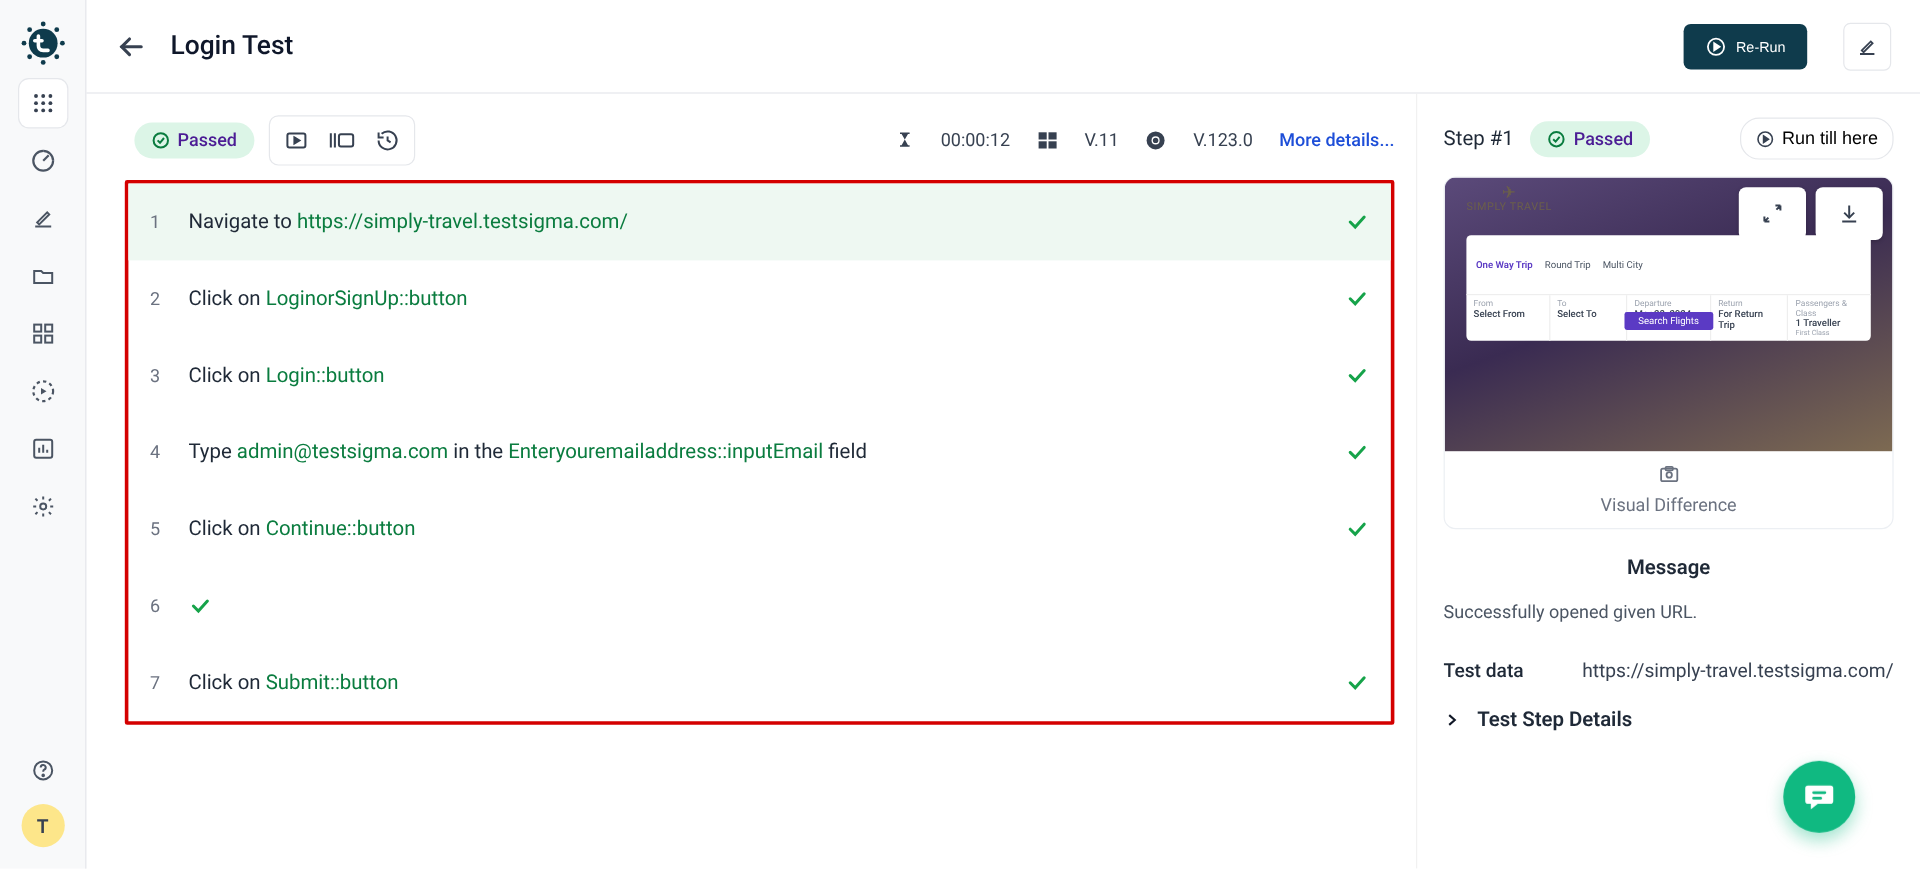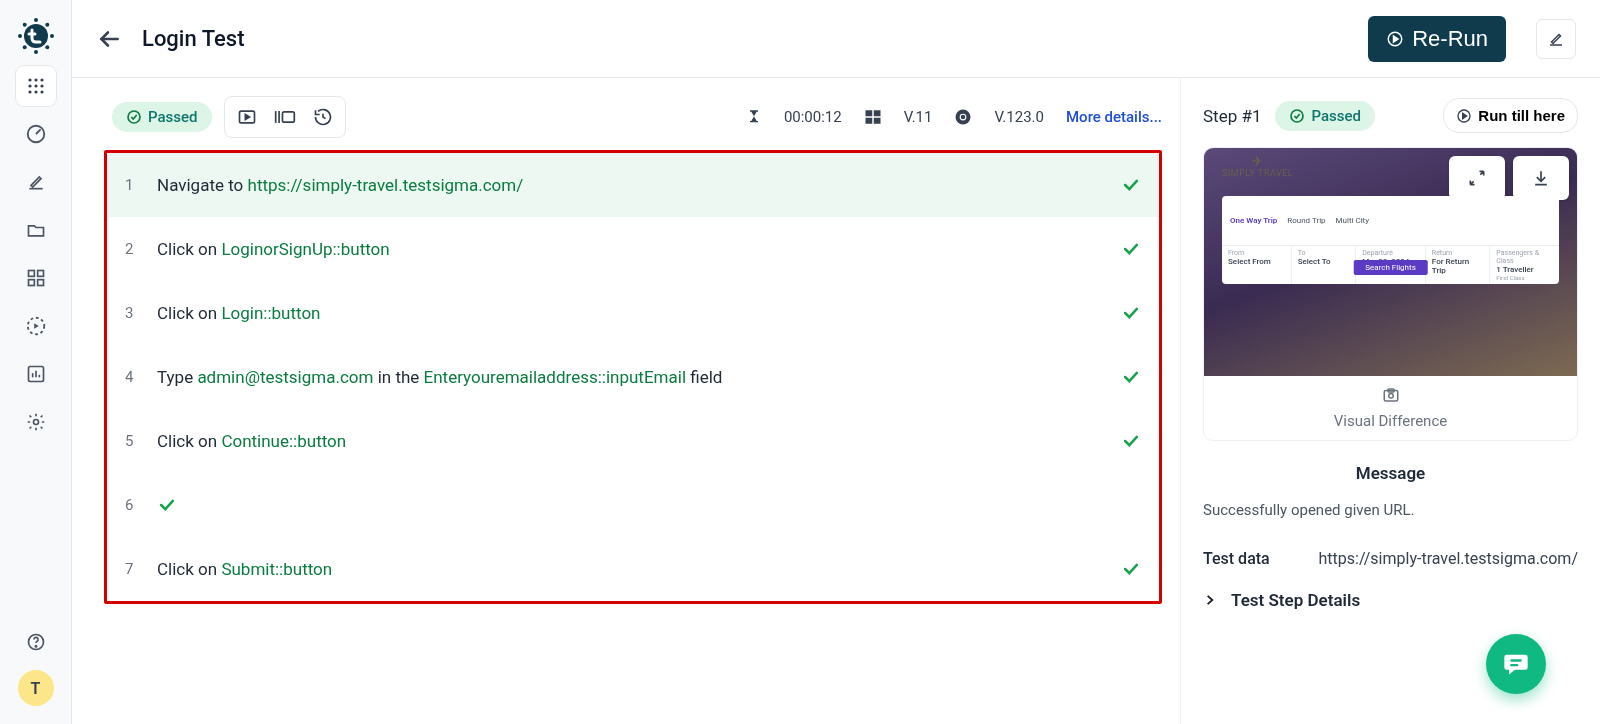--- a/index.html
+++ b/index.html
@@ -14,51 +14,51 @@
   .side-btn.active { background: #fff; box-shadow: 0 0 0 1px #e5e7eb; }
   .side-spacer { flex: 1; }
   .avatar { width: 36px; height: 36px; border-radius: 50%; background: #fde68a; display:flex; align-items:center; justify-content:center; font-weight: 600; color: #374151; margin-bottom: 18px; }
 
   
   .main { flex: 1; display: flex; flex-direction: column; }
   .header { height: 78px; border-bottom: 1px solid #e5e7eb; display:flex; align-items:center; padding: 0 24px; gap: 20px; }
   .back-icon { cursor:pointer; }
   .page-title { font-size: 22px; font-weight: 500; color: #0f172a; }
   .header-spacer { flex: 1; }
-  .rerun-btn { background: #0f3b4c; color: #fff; border: none; border-radius: 6px; padding: 10px 18px; font-size: 22px; font-weight: 500; display:flex; align-items:center; gap:8px; cursor:pointer; }
+  .rerun-btn { background: #0f3b4c; color: #fff; border: none; border-radius: 6px; padding: 10px 18px; font-size: 12px; font-weight: 500; display:flex; align-items:center; gap:8px; cursor:pointer; }
   .edit-btn { width: 40px; height: 40px; border: 1px solid #e5e7eb; border-radius: 6px; display:flex; align-items:center; justify-content:center; cursor:pointer; margin-left: 10px; }
 
   
   .body { flex: 1; display: flex; overflow: hidden; }
   .left-panel { flex: 1; padding: 18px 18px 18px 32px; overflow:auto; }
   .right-panel { width: 420px; border-left: 1px solid #f1f1f1; padding: 20px 22px; }
 
   
   .toolbar { display:flex; align-items:center; gap: 12px; margin-bottom: 12px; padding-left: 8px;}
-  .badge-passed { background: #dcf5e7; color: #0f766e; border-radius: 999px; padding: 6px 14px; font-size: 15px; display:flex; align-items:center; gap:6px; font-weight:500;}
+  .badge-passed { background: #dcf5e7; color: #4c1d95; border-radius: 999px; padding: 6px 14px; font-size: 15px; display:flex; align-items:center; gap:6px; font-weight:500;}
   .icon-group { border: 1px solid #e5e7eb; border-radius: 8px; display:flex; align-items:center; padding: 4px; gap: 2px; }
   .icon-group .ibtn { width: 36px; height: 32px; display:flex; align-items:center; justify-content:center; cursor:pointer; }
   .toolbar-spacer { flex:1; }
   .meta { display:flex; align-items:center; gap: 22px; color:#374151; font-size:15px; }
   .meta .more { color:#1d4ed8; font-weight:500; cursor:pointer; }
 
   
   .steps-box { border: 3px solid #d40000; border-radius: 2px; }
   .step-row { display:flex; align-items:center; min-height: 64px; padding: 12px 18px; gap: 16px; font-size: 17px; }
   .step-row.first { background: #eef8f2; }
   .step-num { width: 16px; color:#6b7280; font-size: 15px; }
   .step-text { flex:1; }
   .step-text .link { color:#0a7c3f; }
   .step-text .black { color:#1f2937; }
   .step-check { color:#16a34a; }
 
   
   .rp-header { display:flex; align-items:center; justify-content:space-between; margin-bottom: 14px; }
   .rp-step-label { font-size: 17px; font-weight:400; }
-  .run-till { border:1px solid #e5e7eb; border-radius:16px; padding:8px 12px; font-size:15px; display:flex; align-items:center; gap:6px; cursor:pointer; background:#fff;font-weight:bold;}
+  .run-till { border:1px solid #e5e7eb; border-radius:16px; padding:8px 12px; font-size:15px; display:flex; align-items:center; gap:6px; cursor:pointer; background:#fff;}
   .screenshot-card { border:1px solid #eceff3; border-radius:10px; overflow:hidden; margin-bottom: 22px; }
   .screenshot { height: 228px; position:relative; background: linear-gradient(160deg, #5b4a7a 0%, #3a2b52 45%, #7d6a52 100%); }
   .sc-logo { position:absolute; top:6px; left:18px; font-size:9px; color:#6b5f4b; letter-spacing:0.5px; text-align:center; line-height:1.1;}
   .sc-logo::before { content:"✈"; display:block; font-size:14px;}
   .sc-toolbar { position:absolute; top:8px; right:8px; display:flex; gap:8px; }
   .sc-tool { width:56px; height:44px; background:#fff; border-radius:6px; display:flex; align-items:center; justify-content:center; cursor:pointer; box-shadow:0 1px 3px rgba(0,0,0,0.15);}
   .sc-strip { position:absolute; top:48px; left:18px; right:18px; background:#fff; border-radius:4px; font-size:8px; color:#4b5563; }
   .sc-radio-row { display:flex; gap:10px; padding:20px 8px; border-bottom:1px solid #eee; }
   .sc-radio-row span.active { color:#5b3ac4; font-weight:600;}
   .sc-fields { display:flex; }

